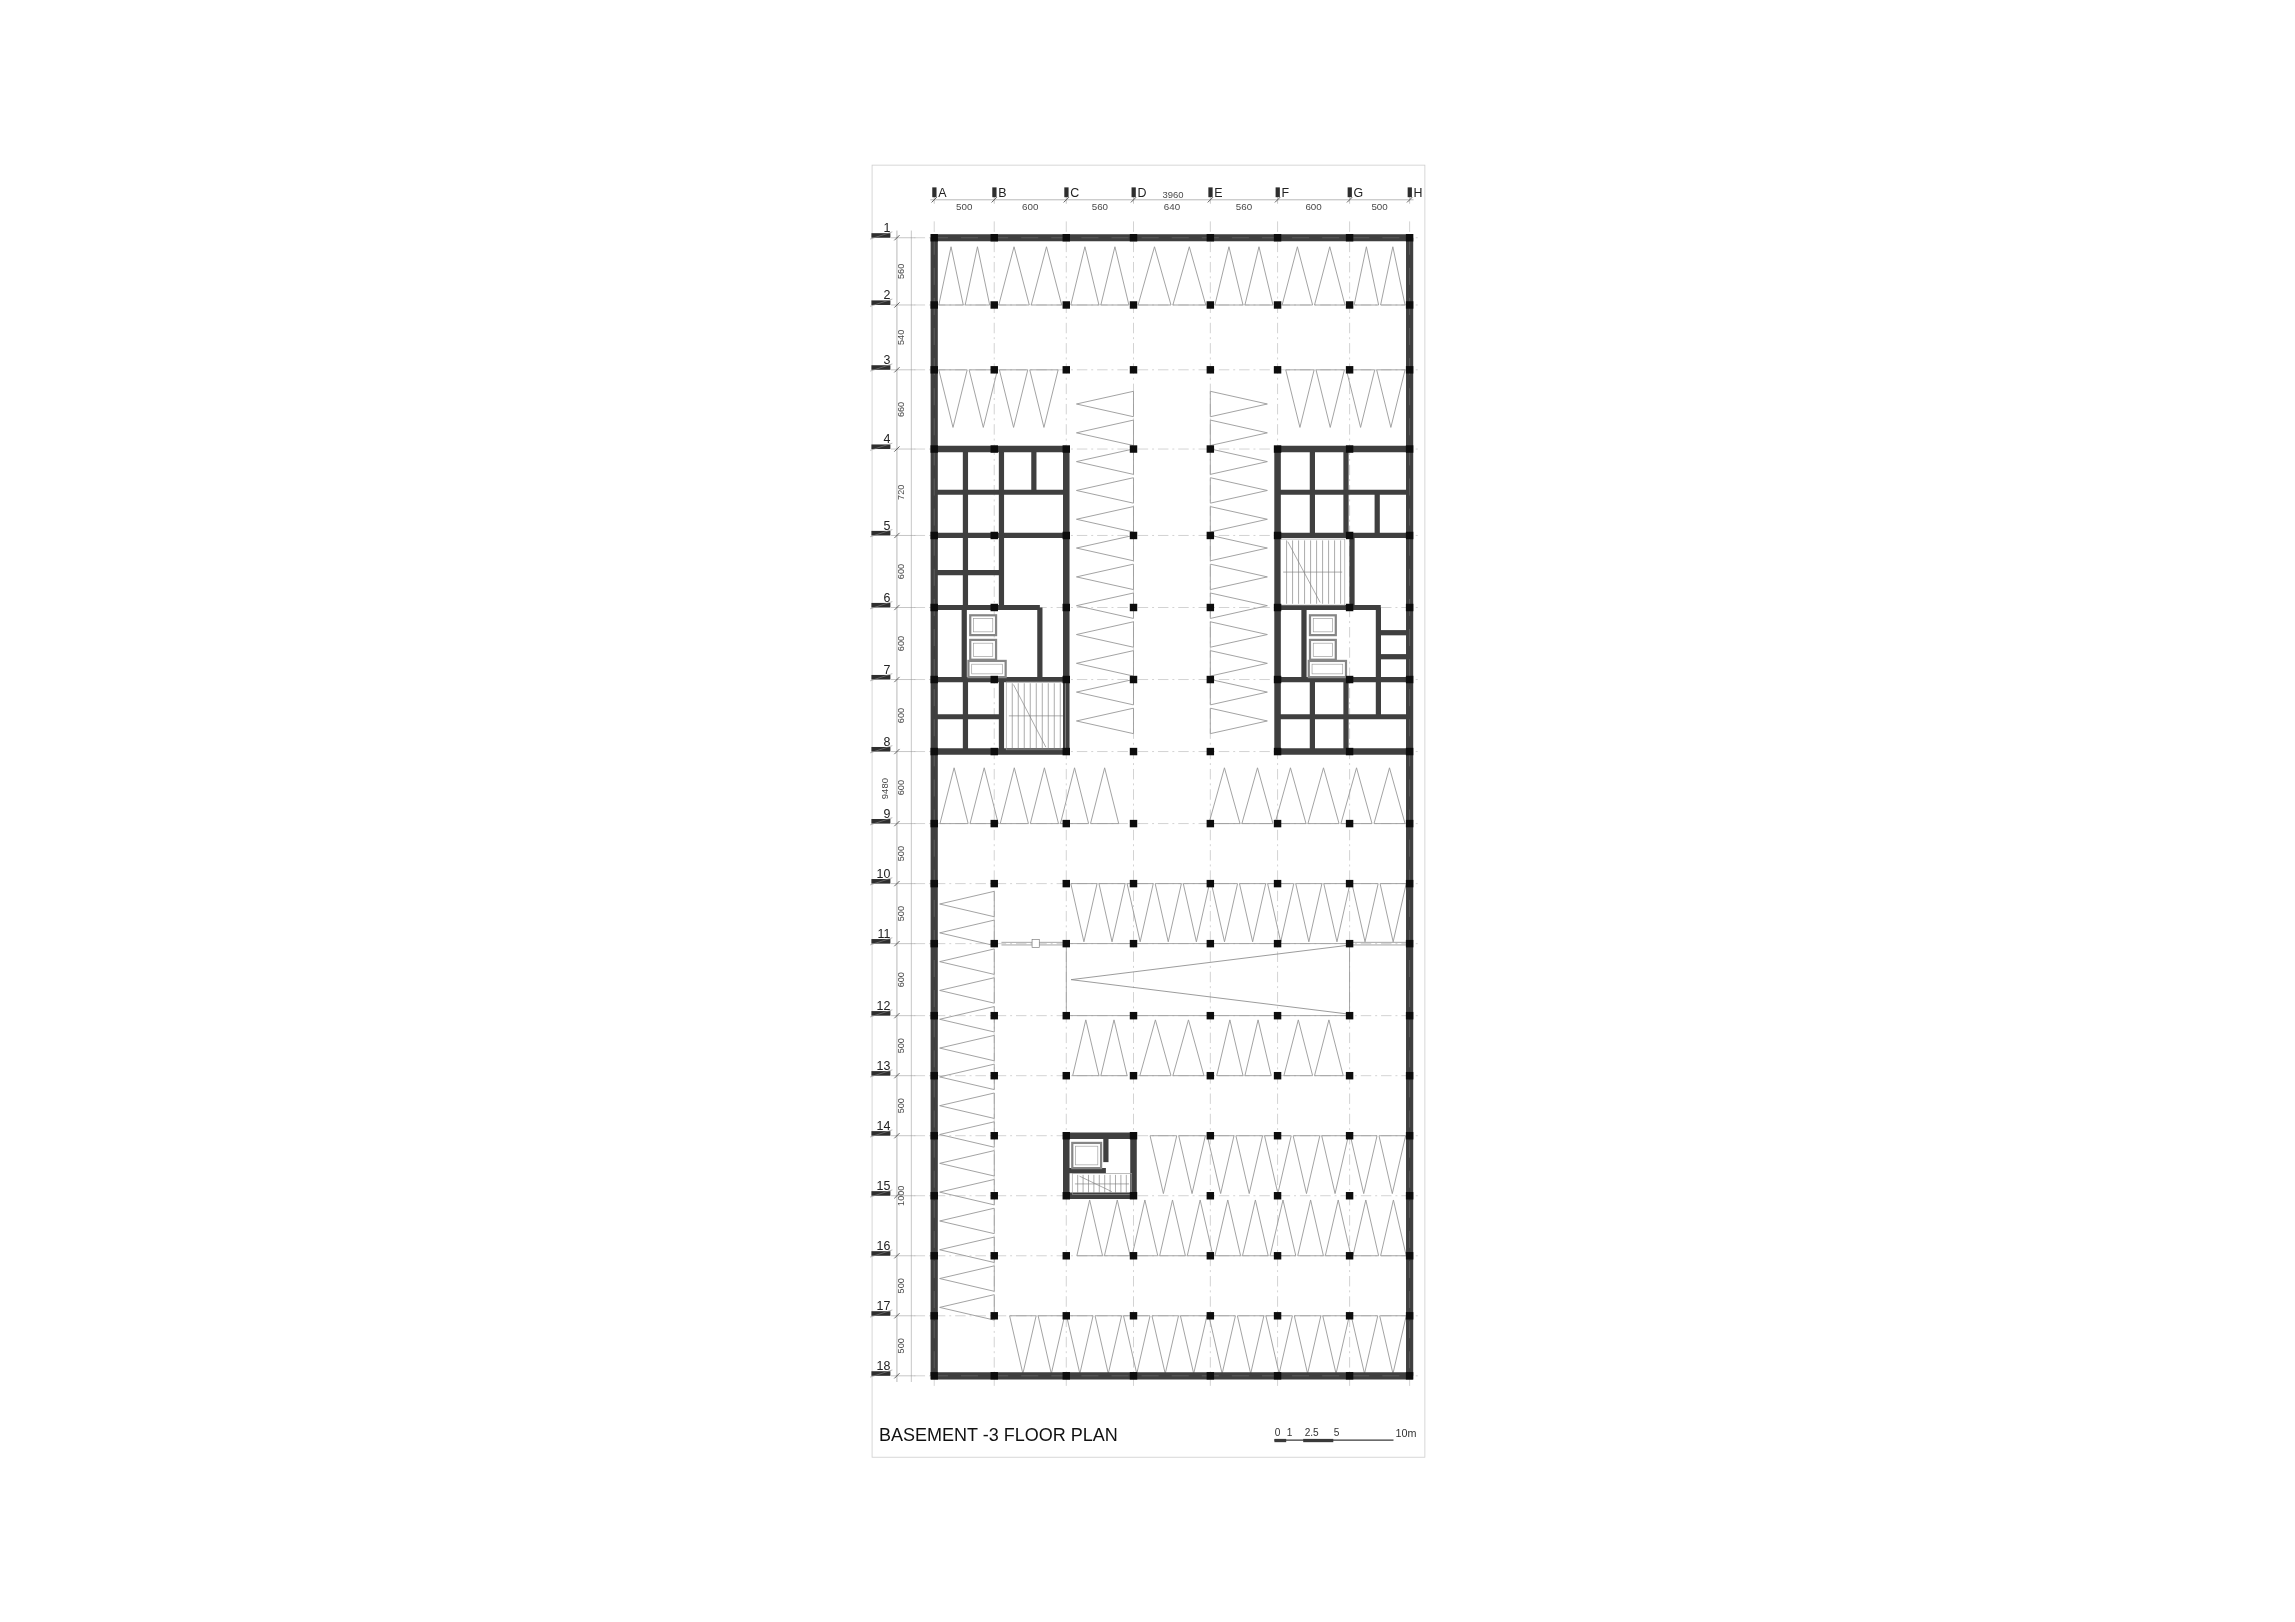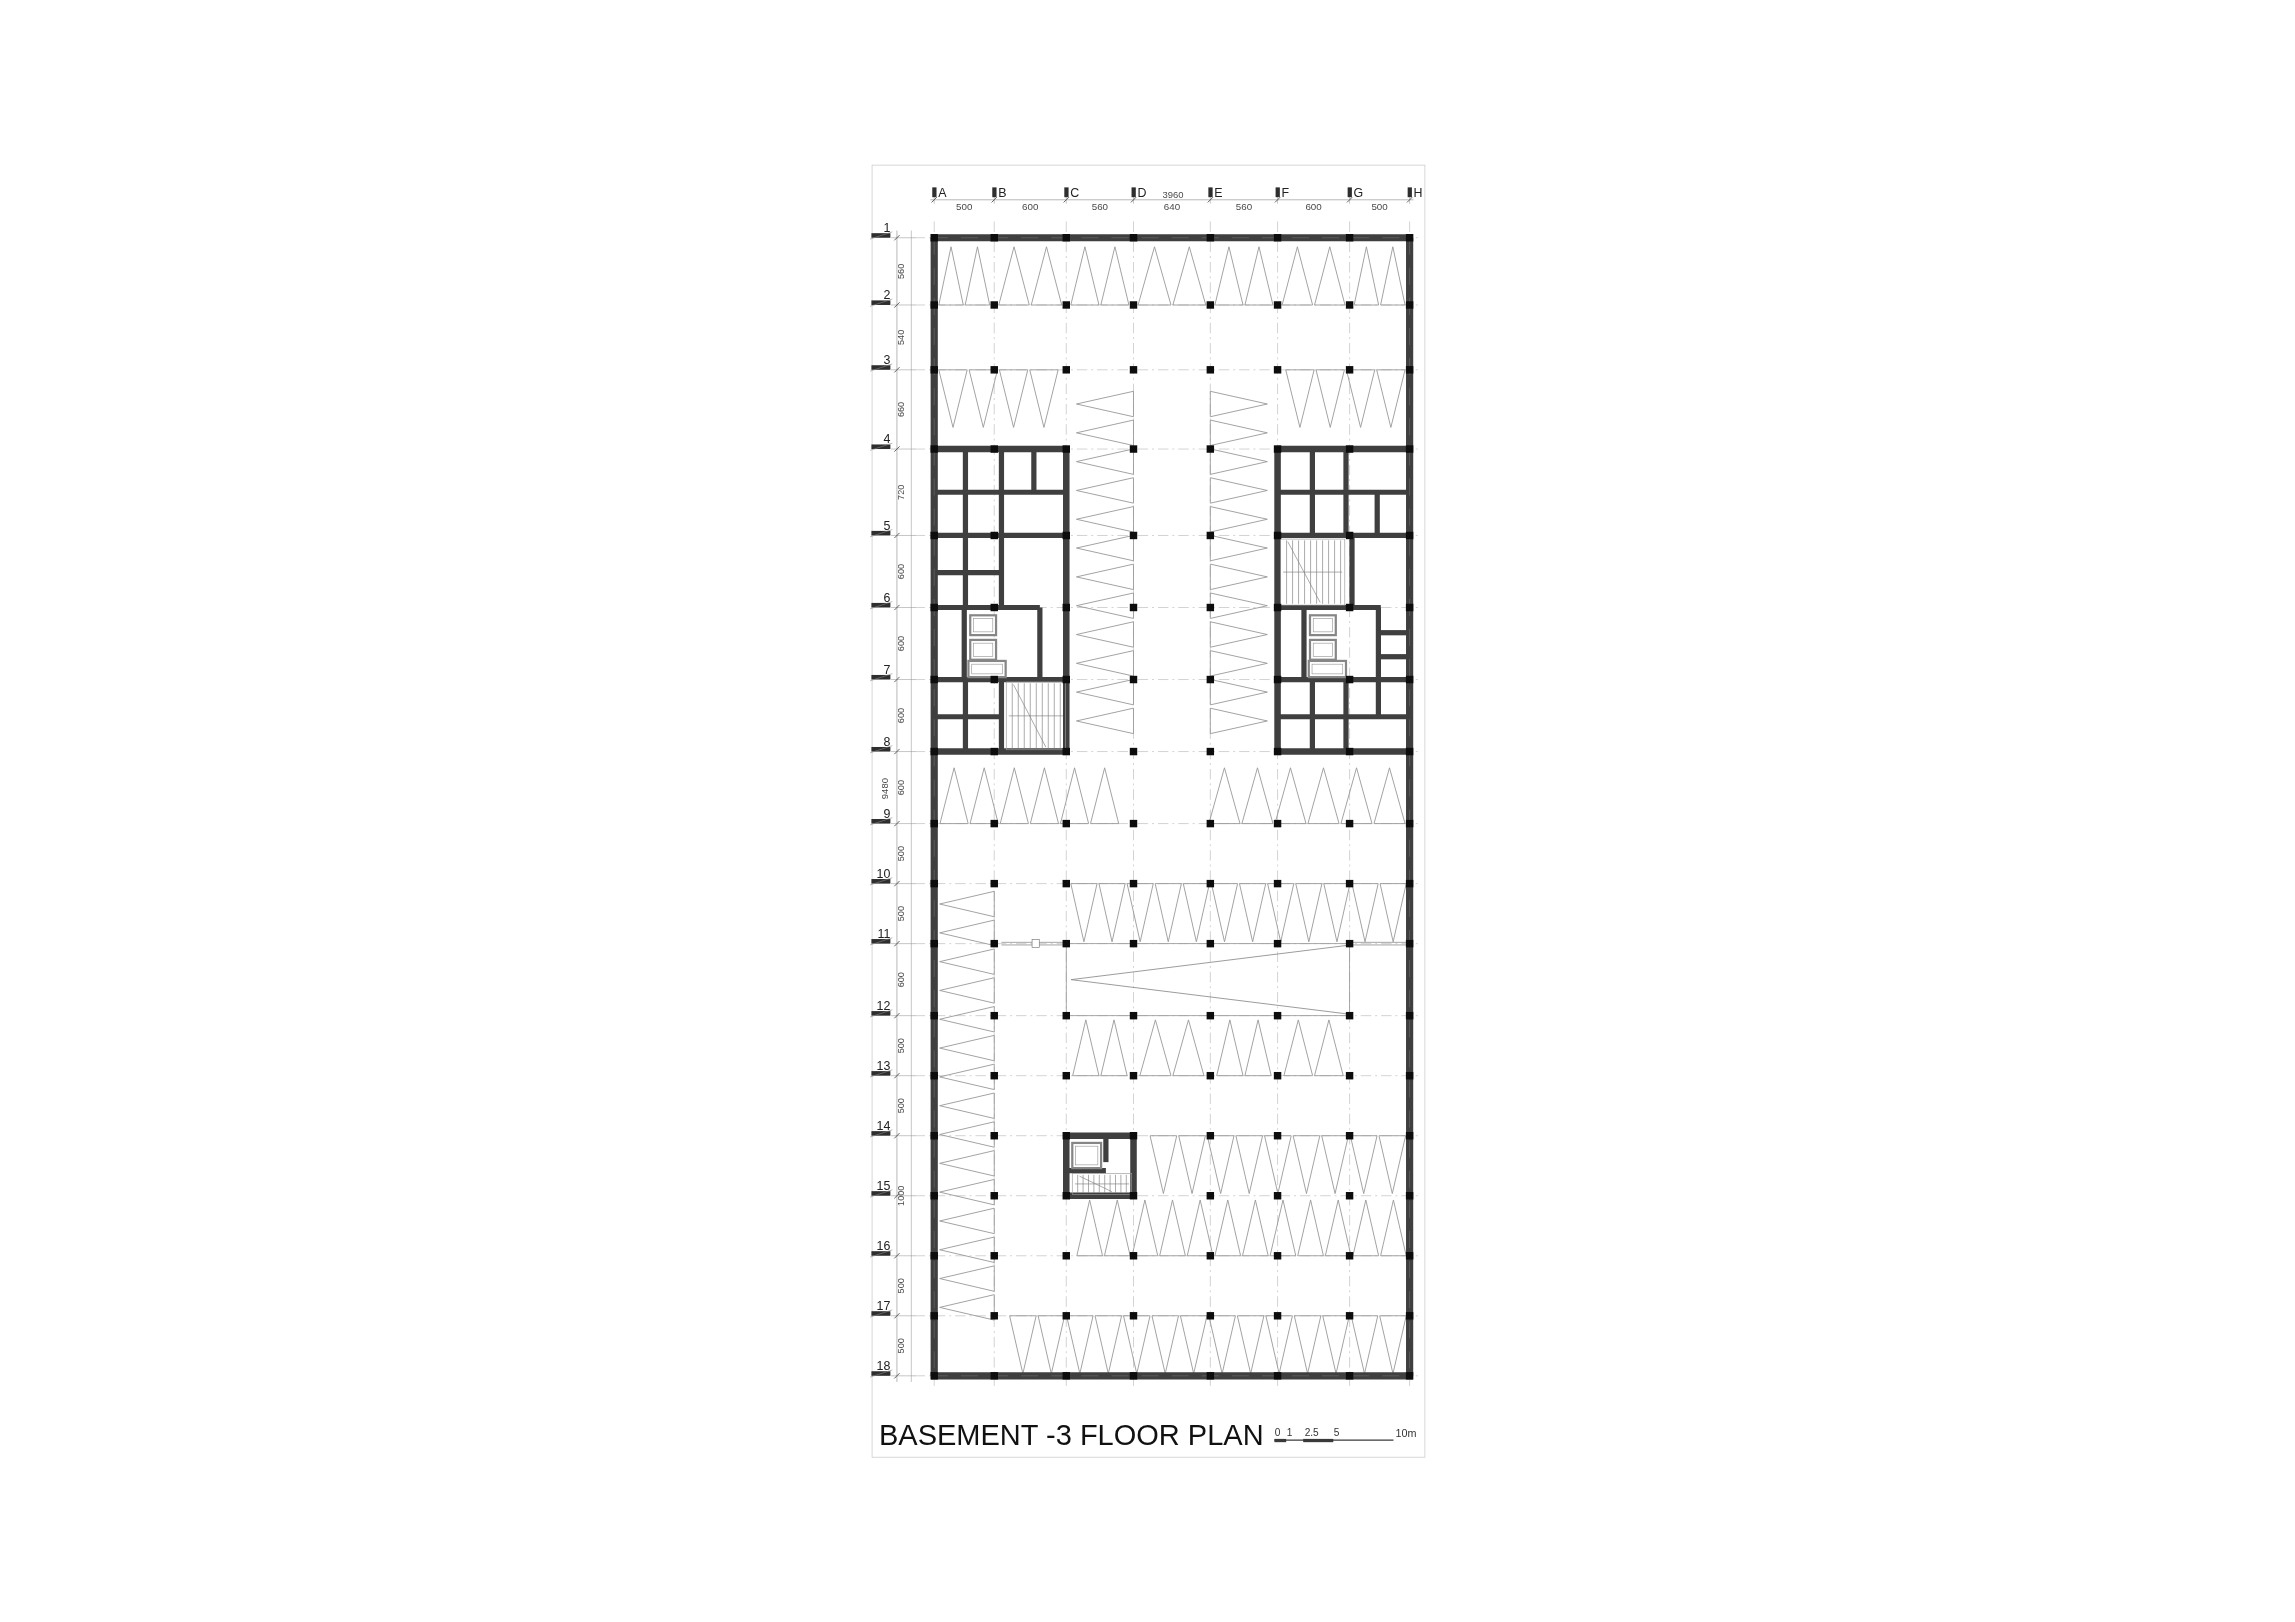--- a/index.html
+++ b/index.html
@@ -1,19 +1,19 @@
 <!DOCTYPE html>
 <html style="font-size:10.5px"><head>
 <meta charset="utf-8">
 <style>
   html,body{margin:0;padding:0;background:#ffffff;}
   .canvas{position:relative;width:2295px;height:1623px;background:#ffffff;overflow:hidden;
           font-family:"Liberation Sans", sans-serif;}
   svg{position:absolute;left:0;top:0;}
-  .drawing-title{position:absolute;left:879px;top:1421px;font-size:29px;line-height:29px;
+  .drawing-title{position:absolute;left:879px;top:1421px;font-size:18px;line-height:29px;
                  color:#111;letter-spacing:0px;white-space:nowrap;
                  font-family:"Liberation Sans", sans-serif;}
   text{font-family:"Liberation Sans", sans-serif;}
 </style>
 </head>
 <body>
 
 <div class="canvas">
   <svg id="plan-svg" width="2295" height="1623" viewBox="0 0 3508 2480">
     <g id="gen">

